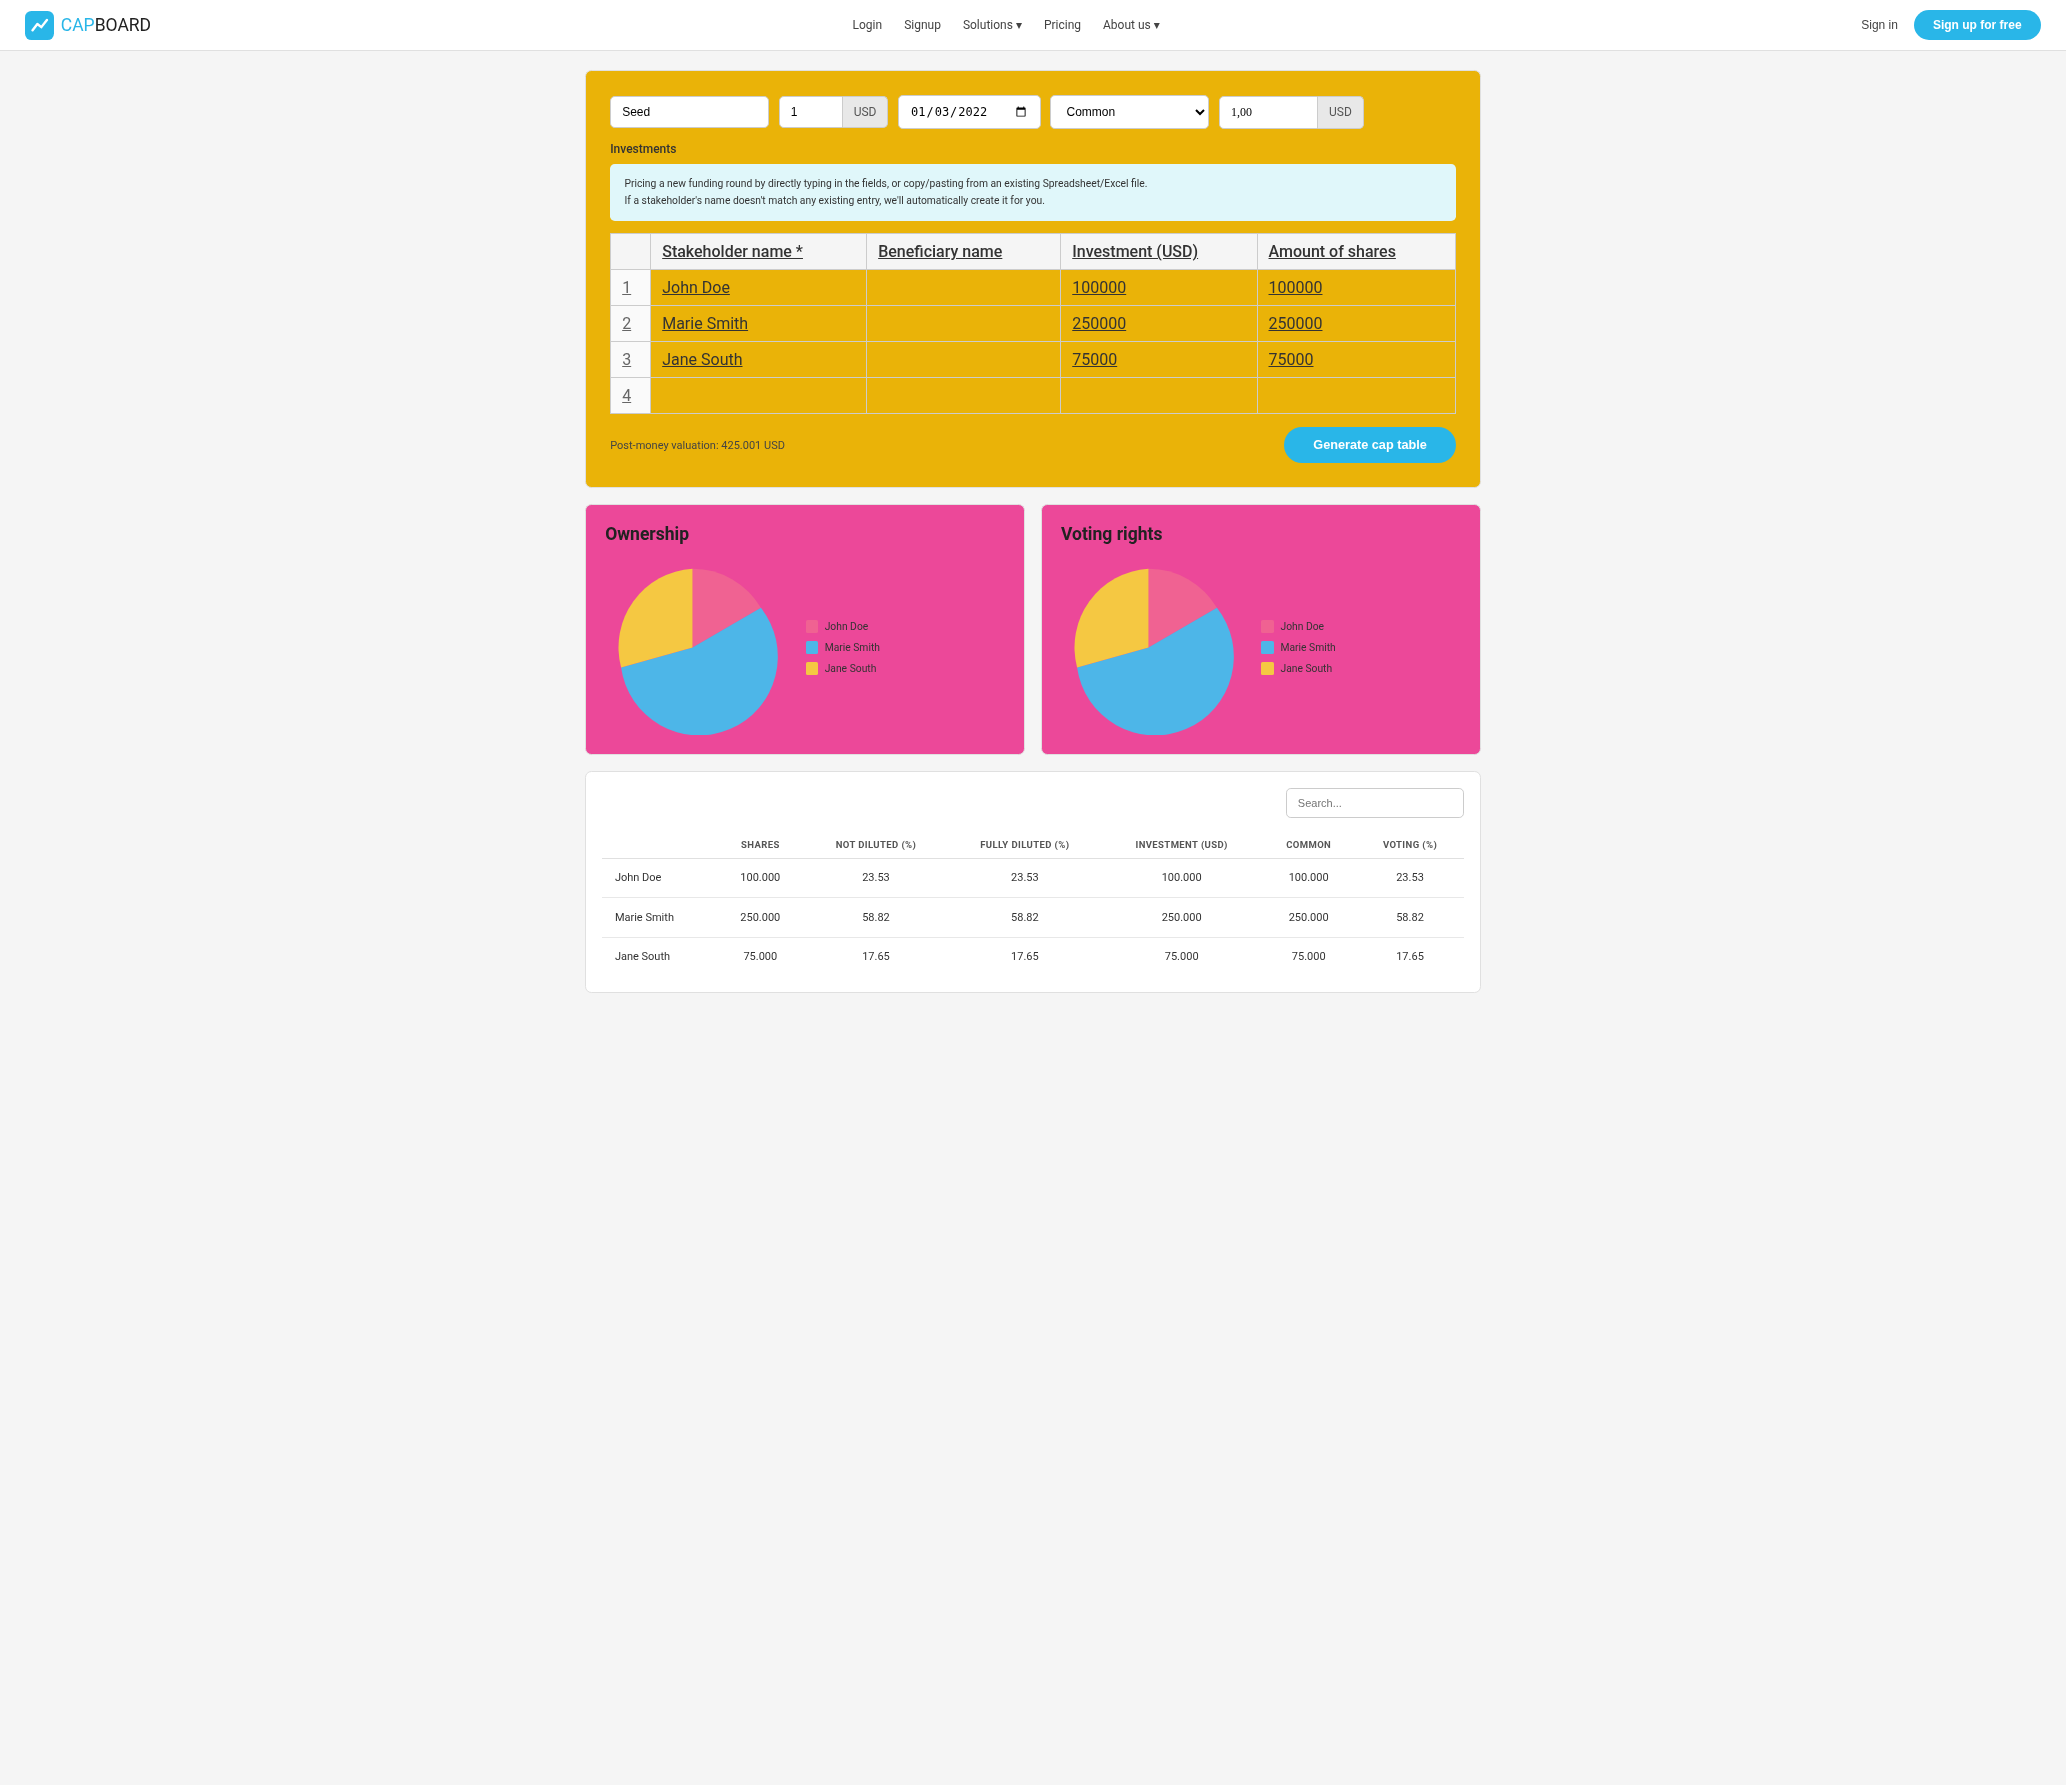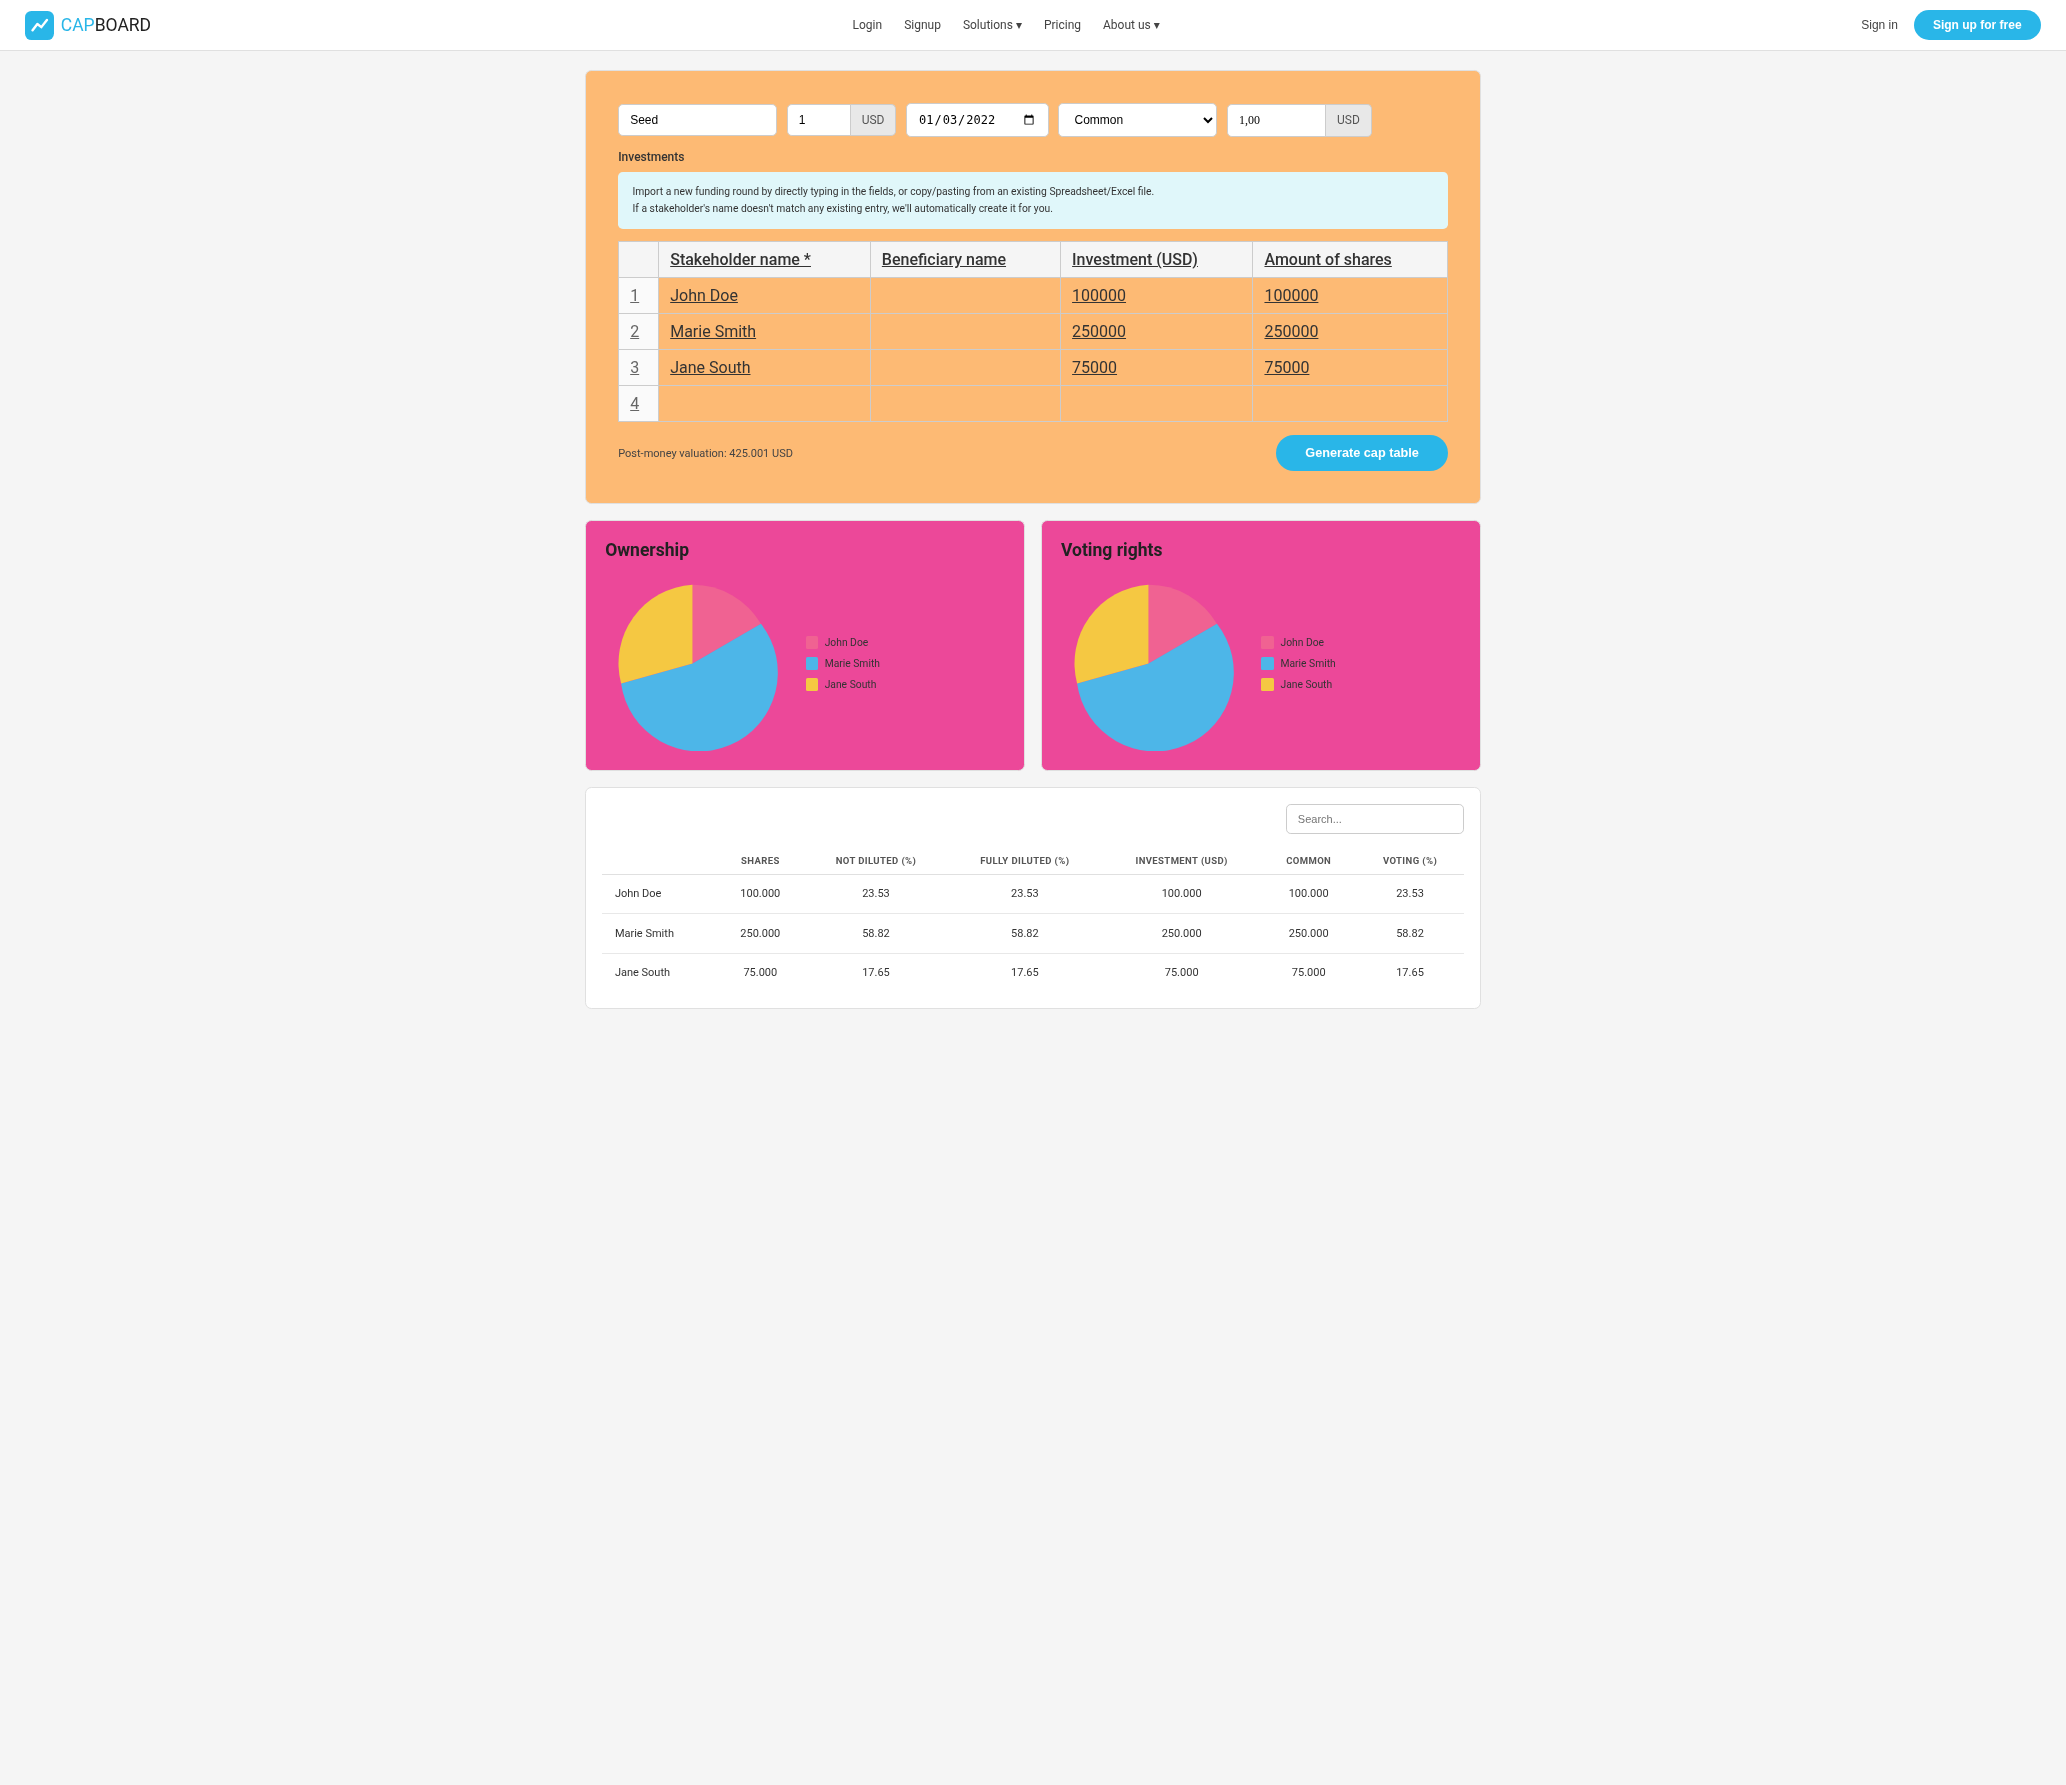--- a/index.html
+++ b/index.html
@@ -77,24 +77,24 @@
 
     
     .main-content {
       max-width: 921px;
       margin: 19px auto;
       padding: 0 12.7px;
     }
 
     
     .form-section {
-      background: #fdba74;
+      background: #eab308;
       border: 0.8px solid #e0e0e0;
       border-radius: 6.4px;
-      padding: 32px;
+      padding: 24px;
       margin-bottom: 16px;
     }
     .form-row {
       display: flex;
       gap: 9.5px;
       align-items: center;
       margin-bottom: 12.7px;
     }
     .form-row input[type="text"],
     .form-row input[type="number"],
@@ -339,21 +339,21 @@
       </select>
       <div class="input-with-tag">
         <input type="text" class="input-price" value="1,00" style="">
         <span class="currency-tag">USD</span>
       </div>
     </div>
 
     <div class="investments-label">Investments</div>
 
     <div class="info-box">
-      <div>Import a new funding round by directly typing in the fields, or copy/pasting from an existing Spreadsheet/Excel file.</div>
+      <div>Pricing a new funding round by directly typing in the fields, or copy/pasting from an existing Spreadsheet/Excel file.</div>
       <div>If a stakeholder's name doesn't match any existing entry, we'll automatically create it for you.</div>
     </div>
 
     <table class="investment-table">
       <thead>
         <tr>
           <th></th>
           <th>Stakeholder name *</th>
           <th>Beneficiary name</th>
           <th>Investment (USD)</th>

